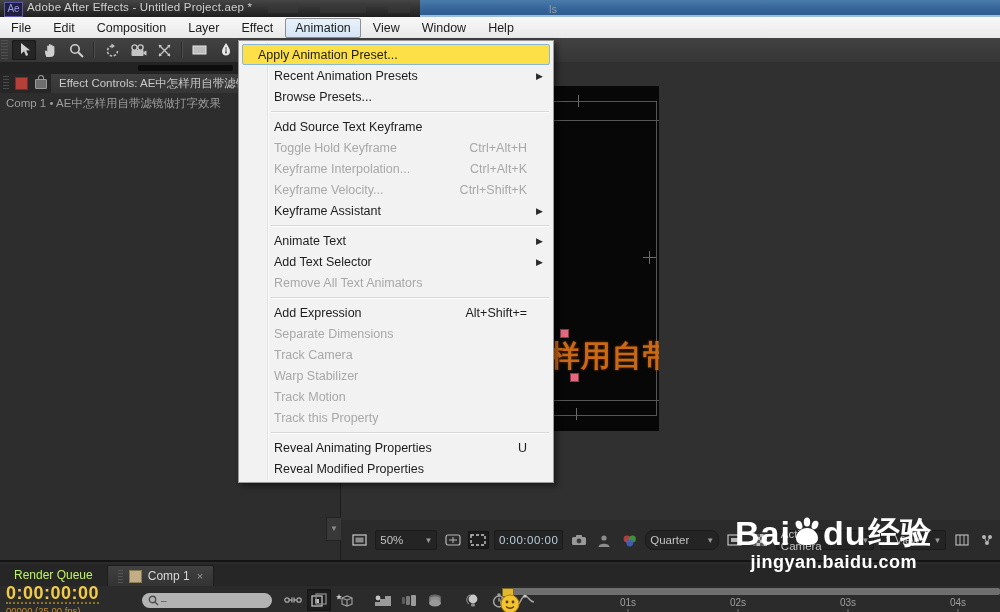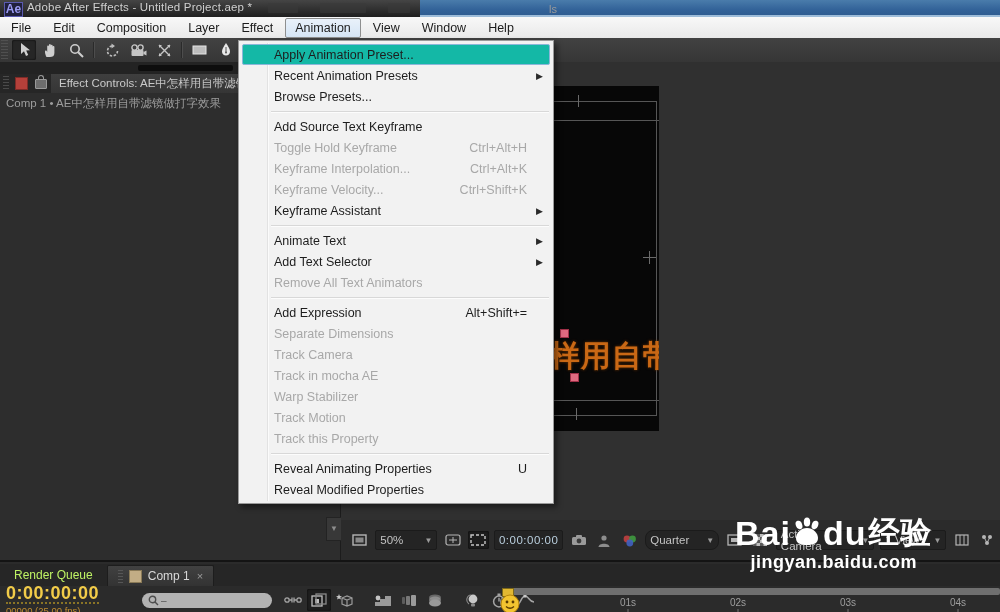--- a/index.html
+++ b/index.html
@@ -7,21 +7,21 @@
        font-family:"Liberation Sans","DejaVu Sans",sans-serif;
        background:#2e2e2e;-webkit-font-smoothing:antialiased;}
   .abs{position:absolute;}
 
   
   #titlebar{left:0;top:0;width:1000px;height:17px;background:linear-gradient(#454545,#1f1f1f);}
   #titlebar-blue{left:420px;top:0;width:580px;height:17px;
      background:linear-gradient(#4a7cab 0%,#336399 55%,#2d5a8e 100%);
      box-shadow:inset 0 -2px 0 #9dbcd9;}
   #ae-logo{left:4px;top:2px;width:17px;height:13px;background:#20203d;border:1px solid #5a5ab0;
-     color:#9a9af2;font-size:12px;font-weight:bold;text-align:center;line-height:12px;}
+     color:#9a9af2;font-size:10px;font-weight:normal;text-align:center;line-height:12px;}
   #window-title{left:27px;top:1px;color:#cfcfcf;font-size:11.5px;letter-spacing:.2px;}
   .ghost{position:absolute;top:3px;height:10px;background:#3a3a3a;opacity:.55;border-radius:1px;}
 
   
   #menubar{left:0;top:17px;width:1000px;height:21px;
      background:linear-gradient(#f8f8f8,#e9e9e9);border-bottom:1px solid #b2b2b2;
      display:flex;align-items:center;font-size:12.5px;color:#1c1c1c;}
   .mb-item{padding:2px 9px;margin:0 1px;border:1px solid transparent;border-radius:2px;}
   .mb-item.active{background:linear-gradient(#e9f1fa,#d5e5f5);border:1px solid #8e8f8f;}
 
@@ -79,22 +79,22 @@
   #menu-popup{left:238px;top:40px;width:310px;background:#f2f2f2;border:1px solid #9a9a9a;
      box-shadow:3px 3px 6px rgba(0,0,0,.45);padding:3px 2px;z-index:50;}
   #menu-popup .gutter{position:absolute;left:28px;top:2px;bottom:2px;width:1px;background:#e2e2e2;
      box-shadow:1px 0 0 #fbfbfb;}
   .mi{position:relative;height:21px;display:flex;align-items:center;font-size:12.5px;color:#1d1d1d;
      padding-left:33px;padding-right:24px;}
   .mi .lbl{flex:1;white-space:nowrap;}
   .mi .sc{color:#1d1d1d;margin-left:18px;white-space:nowrap;}
   .mi.disabled,.mi.disabled .sc{color:#a8a8a8;}
   .mi .arrow{position:absolute;right:8px;font-size:9px;color:#2a2a2a;}
-  .mi.hl{background:#14b8a6;border:1px solid #8ab6d9;border-radius:2px;height:19px;margin:0 1px;
-     padding-left:31px;}
+  .mi.hl{background:#fde047;border:1px solid #8ab6d9;border-radius:2px;height:19px;margin:0 1px;
+     padding-left:15px;}
   .msep{height:1px;background:#d8d8d8;margin:4px 2px 4px 30px;box-shadow:0 1px 0 #fcfcfc;}
 
   
   #timeline{left:0;top:560px;width:1000px;height:52px;background:#2b2b2b;border-top:2px solid #141414;}
   #tl-tabs{left:0;top:2px;width:1000px;height:22px;background:#262626;display:flex;align-items:flex-end;}
   #tab-renderqueue{color:#bef264;font-size:12px;padding:4px 14px;}
   #tab-comp1{background:linear-gradient(#414141,#333);border:1px solid #1d1d1d;border-bottom:none;
      color:#d8d8d8;font-size:12px;padding:3px 10px;display:flex;align-items:center;border-radius:2px 2px 0 0;}
   #tab-comp1 .grip{width:5px;height:13px;margin-right:6px;
      background:repeating-linear-gradient(#565656 0 1px,transparent 1px 3px);}
@@ -407,23 +407,20 @@
         <span class="lbl">Add Expression</span>
         <span class="sc">Alt+Shift+=</span>
       </div>
       <div class="mi disabled">
         <span class="lbl">Separate Dimensions</span>
       </div>
       <div class="mi disabled">
         <span class="lbl">Track Camera</span>
       </div>
       <div class="mi disabled">
-        <span class="lbl">Track in mocha AE</span>
-      </div>
-      <div class="mi disabled">
         <span class="lbl">Warp Stabilizer</span>
       </div>
       <div class="mi disabled">
         <span class="lbl">Track Motion</span>
       </div>
       <div class="mi disabled">
         <span class="lbl">Track this Property</span>
       </div>
       <div class="msep"></div>
       <div class="mi">

